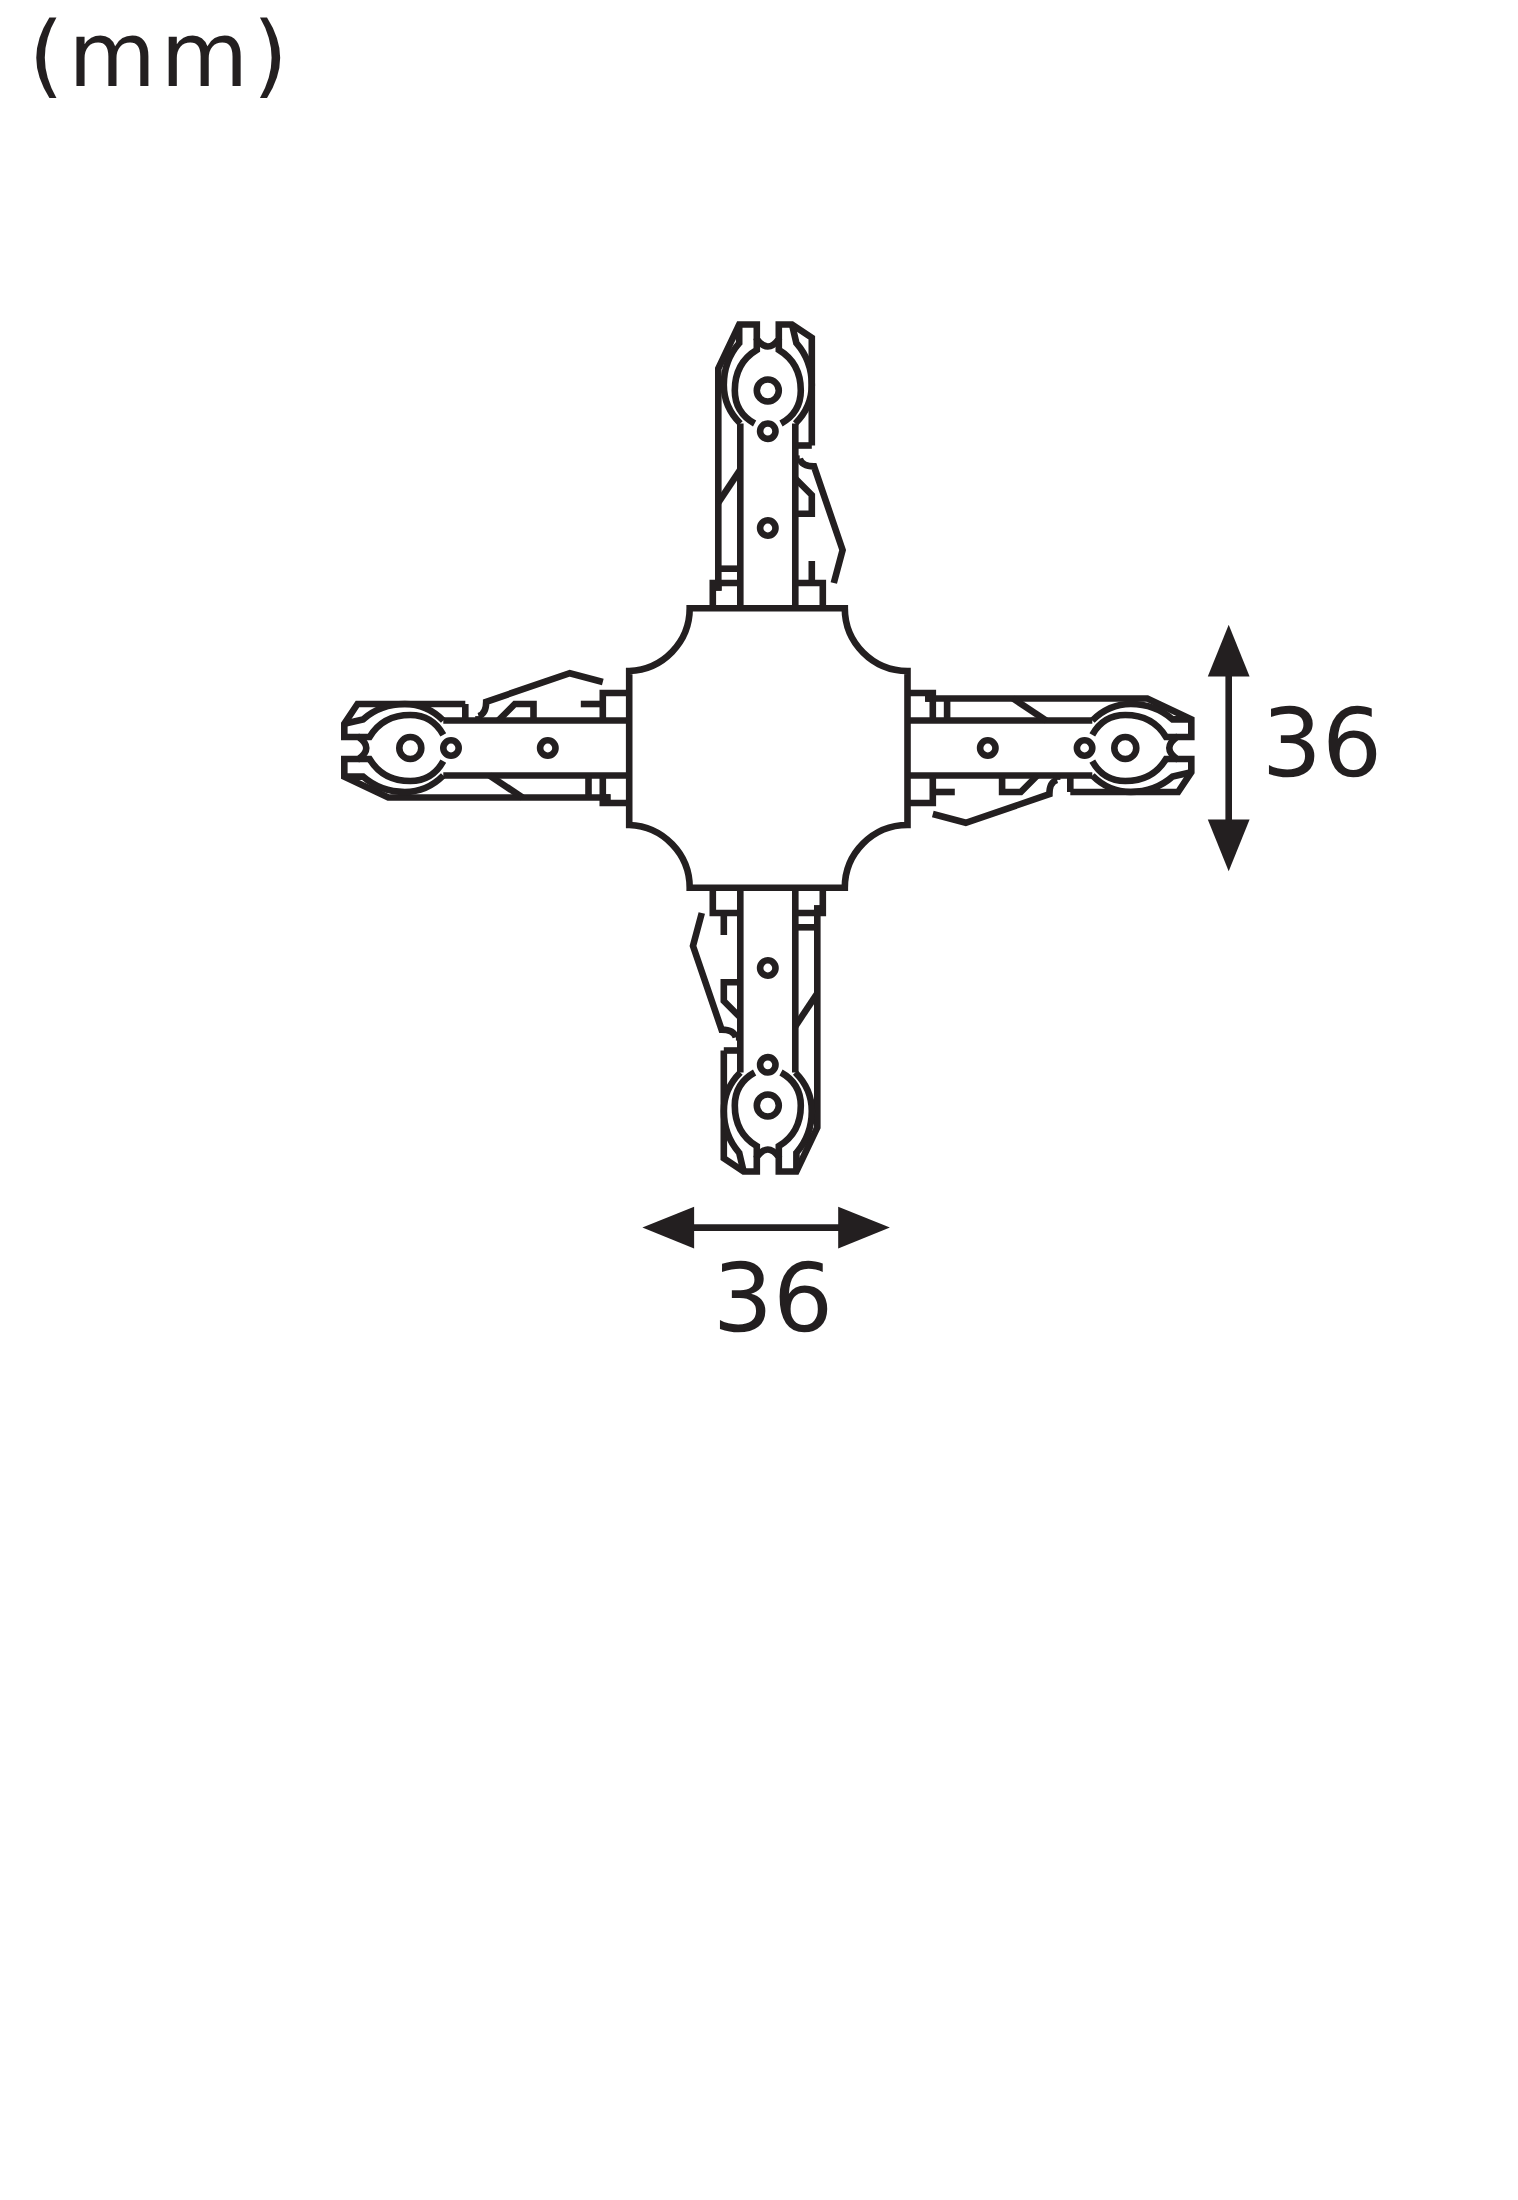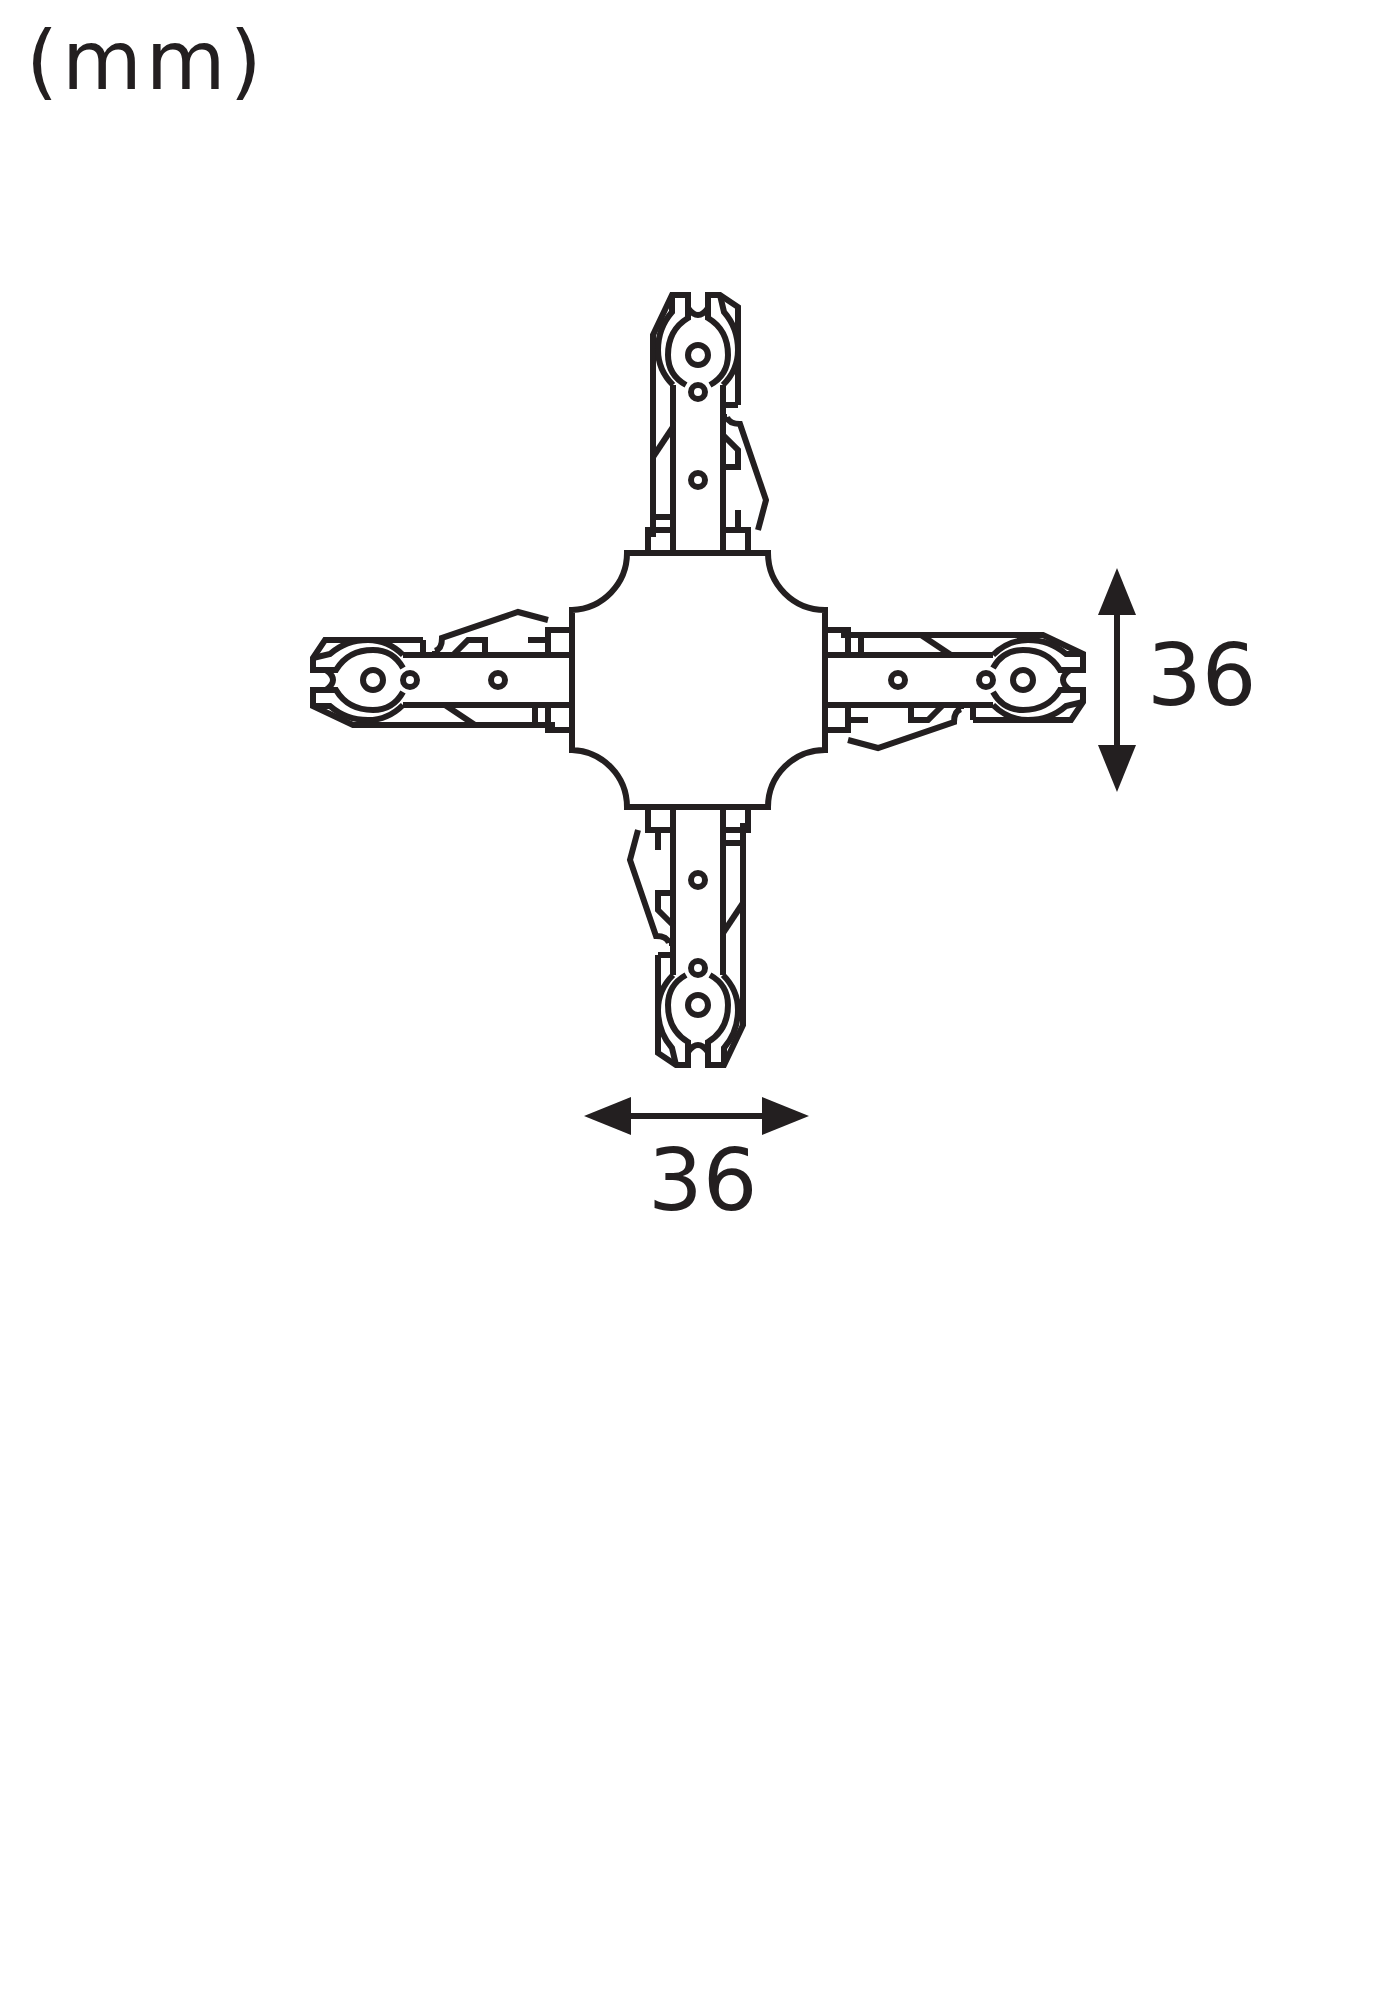--- a/index.html
+++ b/index.html
@@ -1,18 +1,18 @@
 <!DOCTYPE html>
 <html><head>
 <meta charset="utf-8">
 <style>
   html, body { margin: 0; padding: 0; background: #ffffff; }
   body { width: 1380px; height: 2000px; position: relative; overflow: hidden; }
   .unit-label {
-    position: absolute; left: 26px; top: 20px;
+    position: absolute; left: 26px; top: 10px;
     font-family: "DejaVu Sans", sans-serif; font-size: 82px; color: #231f20;
     letter-spacing: 4px; line-height: 1;
   }
   svg.drawing { position: absolute; left: 0; top: 0; }
   .dim-text {
     font-family: "DejaVu Sans", sans-serif; font-size: 86px; fill: #231f20;
   }
   .ln { fill: none; stroke: #231f20; stroke-width: 6; stroke-linejoin: miter; stroke-linecap: butt; }
   .fillw { fill: #ffffff; stroke: #231f20; stroke-width: 6; }
 </style>

